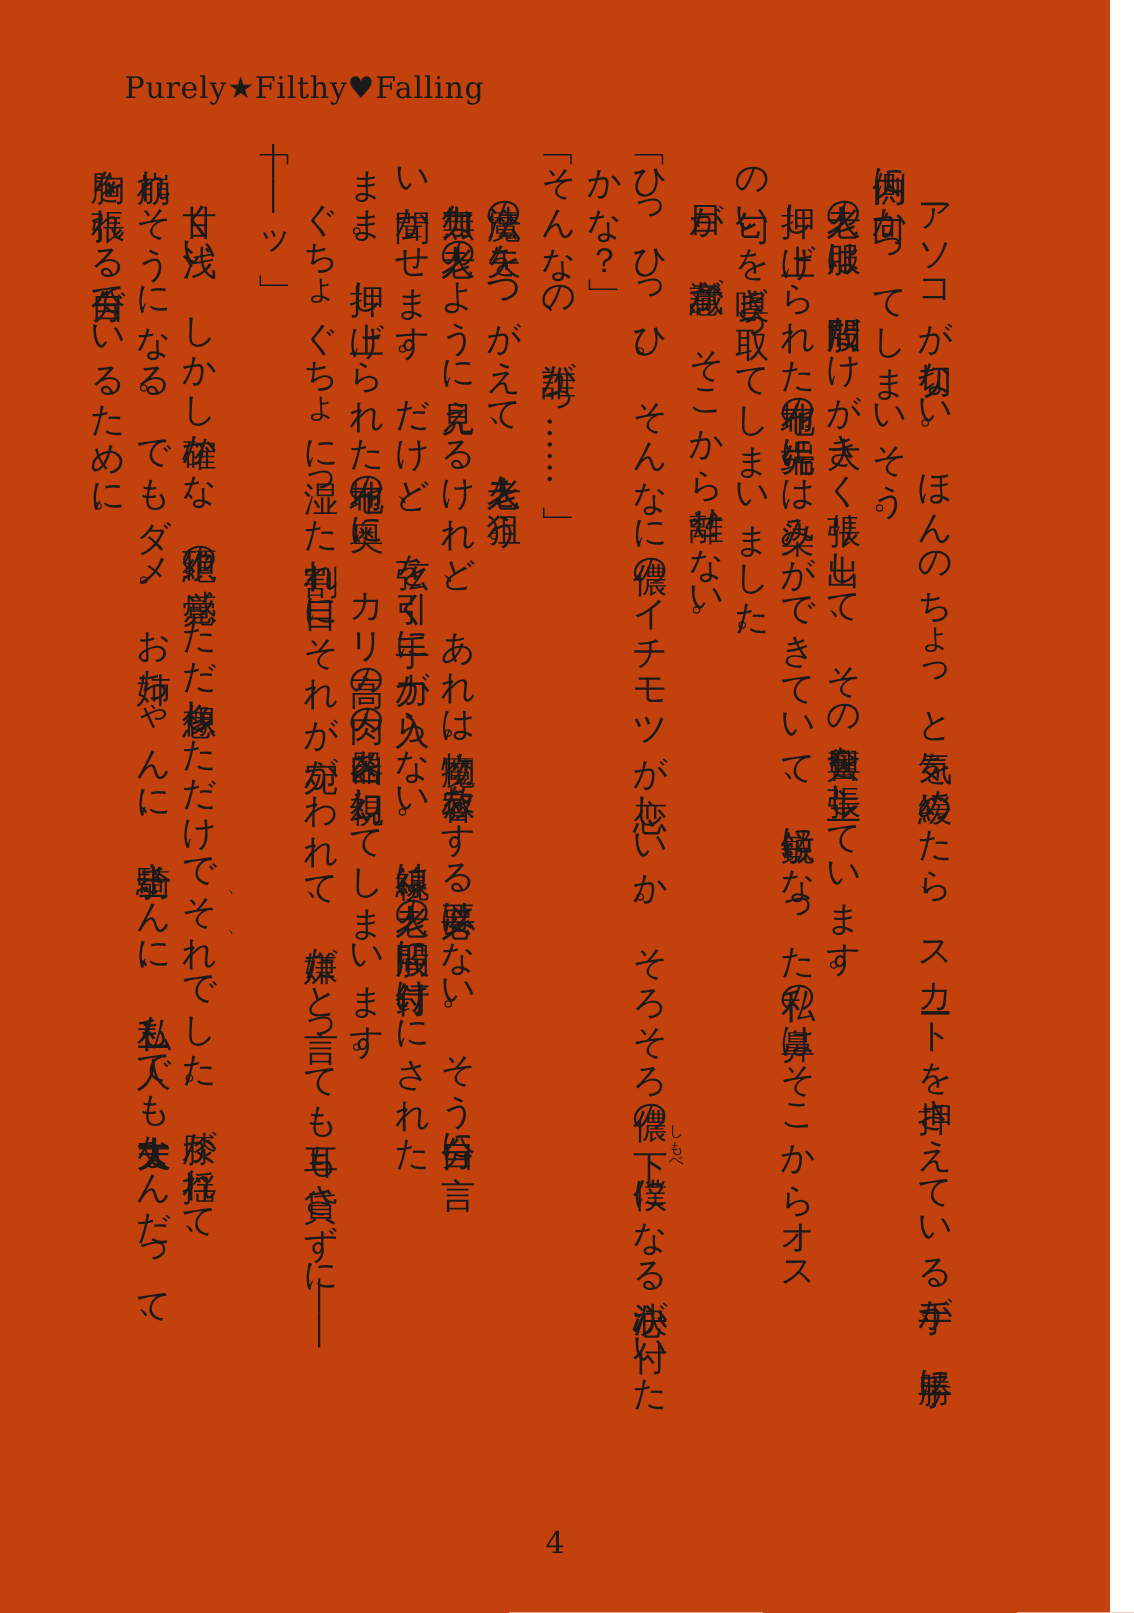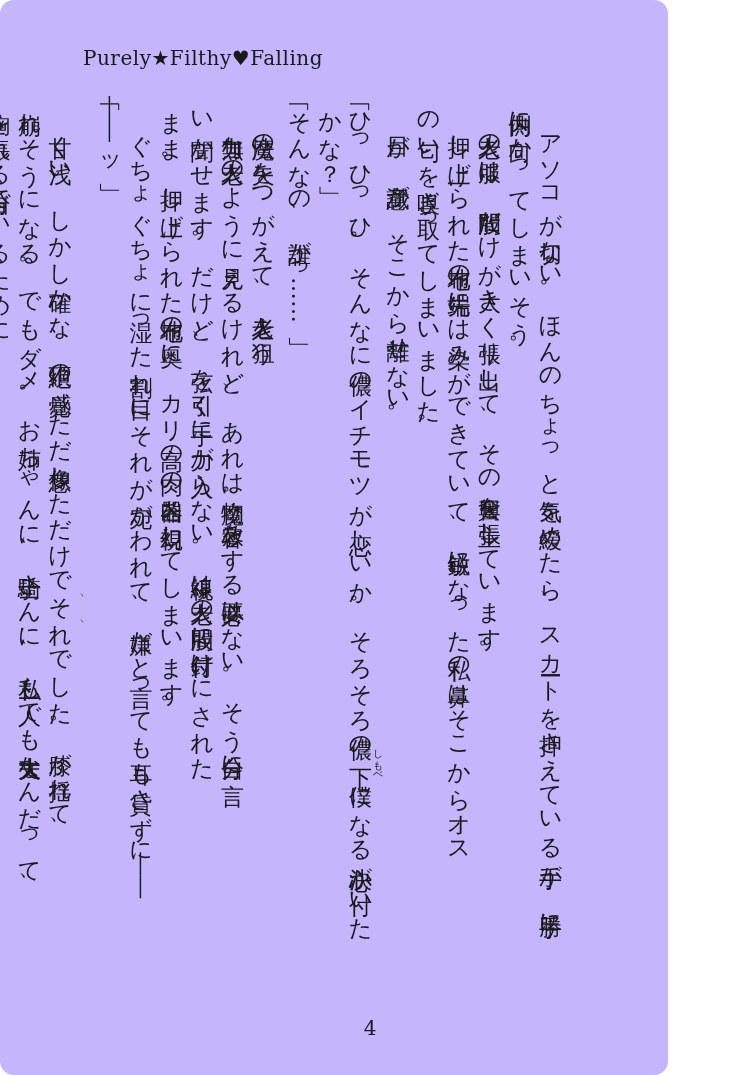--- a/index.html
+++ b/index.html
@@ -2,27 +2,26 @@
 <html><head>
 <meta charset="utf-8">
 <style>
   html, body {
     margin: 0;
     padding: 0;
     background: #ffffff;
   }
   .page {
     position: relative;
-    width: 668px;
+    width: 740px;
     height: 1075px;
-    background: #c4b5fd;
+    background: #c2410c;
     overflow: hidden;
     font-family: "DejaVu Serif", "Liberation Serif", serif;
     color: #1a1a1a;
-    border-radius: 14px;
   }
   .header {
     position: absolute;
     left: 83px;
     top: 46px;
     font-size: 20px;
     letter-spacing: 0.5px;
     white-space: nowrap;
   }
   .text-body {

